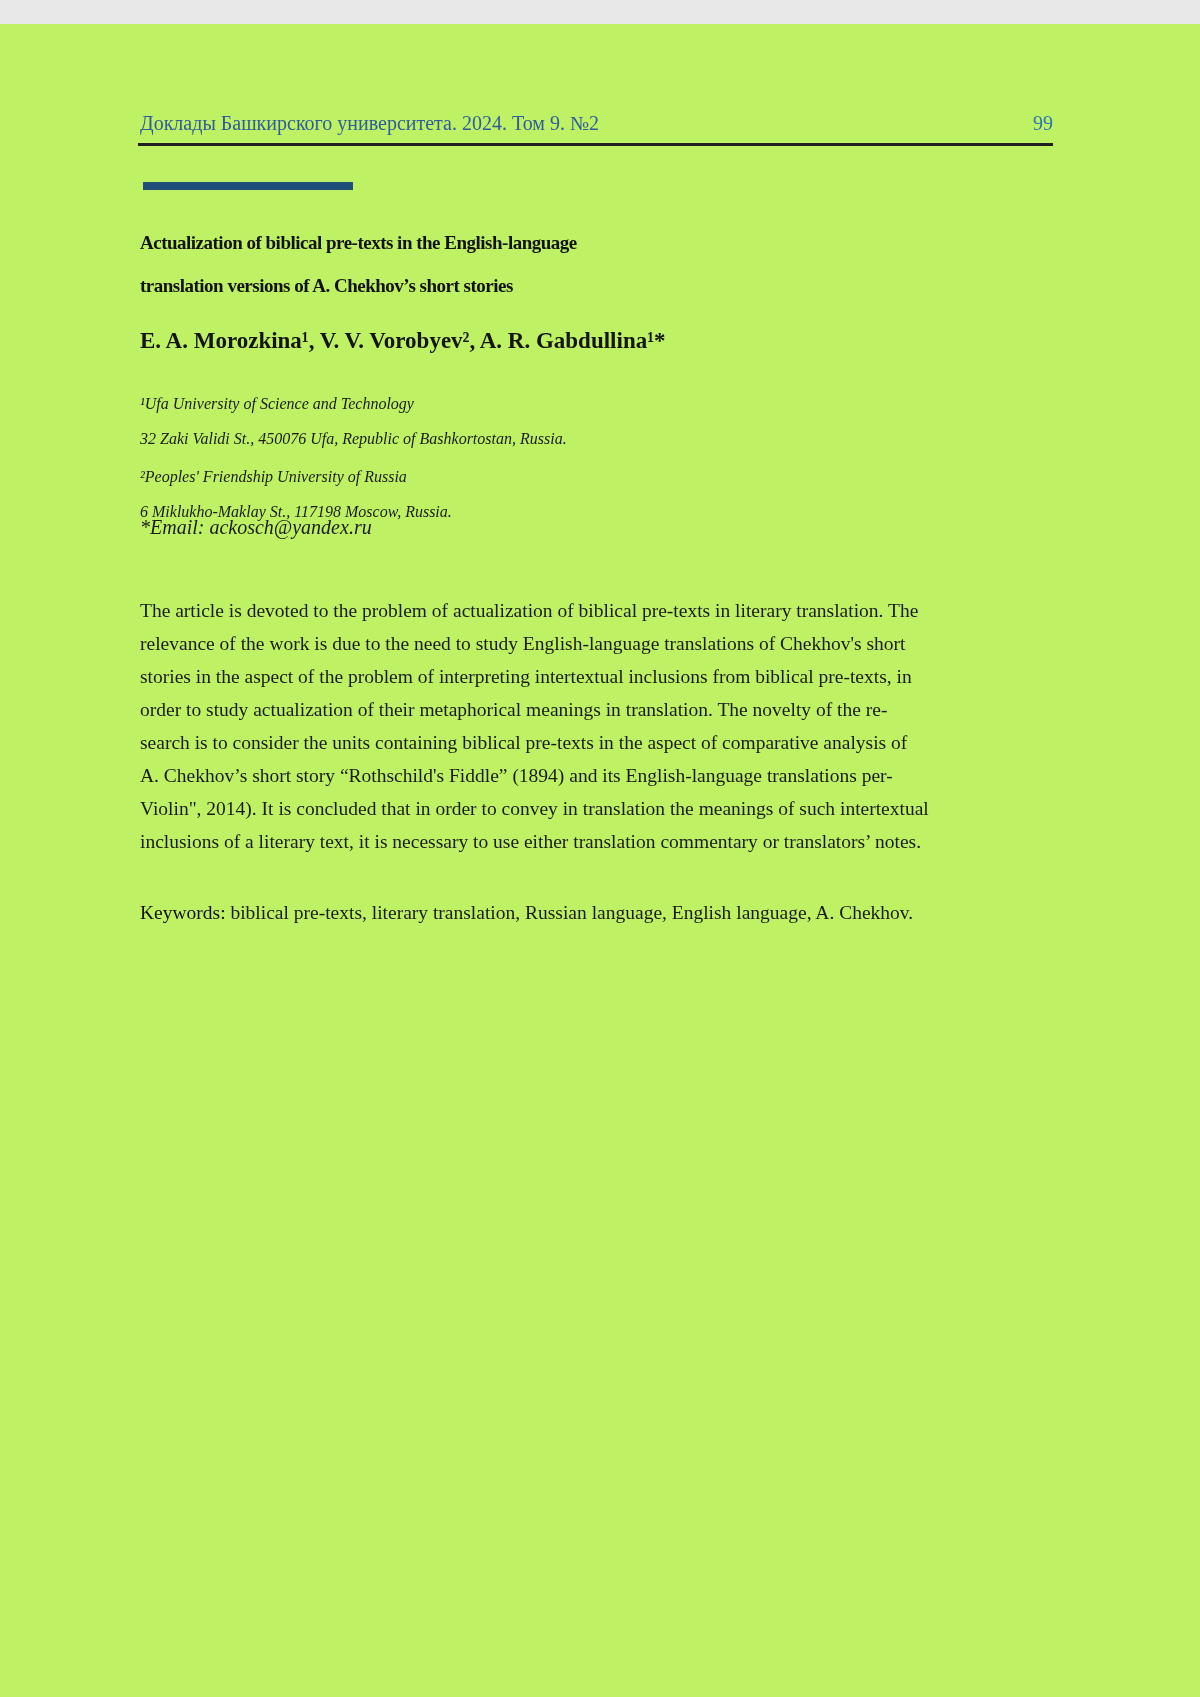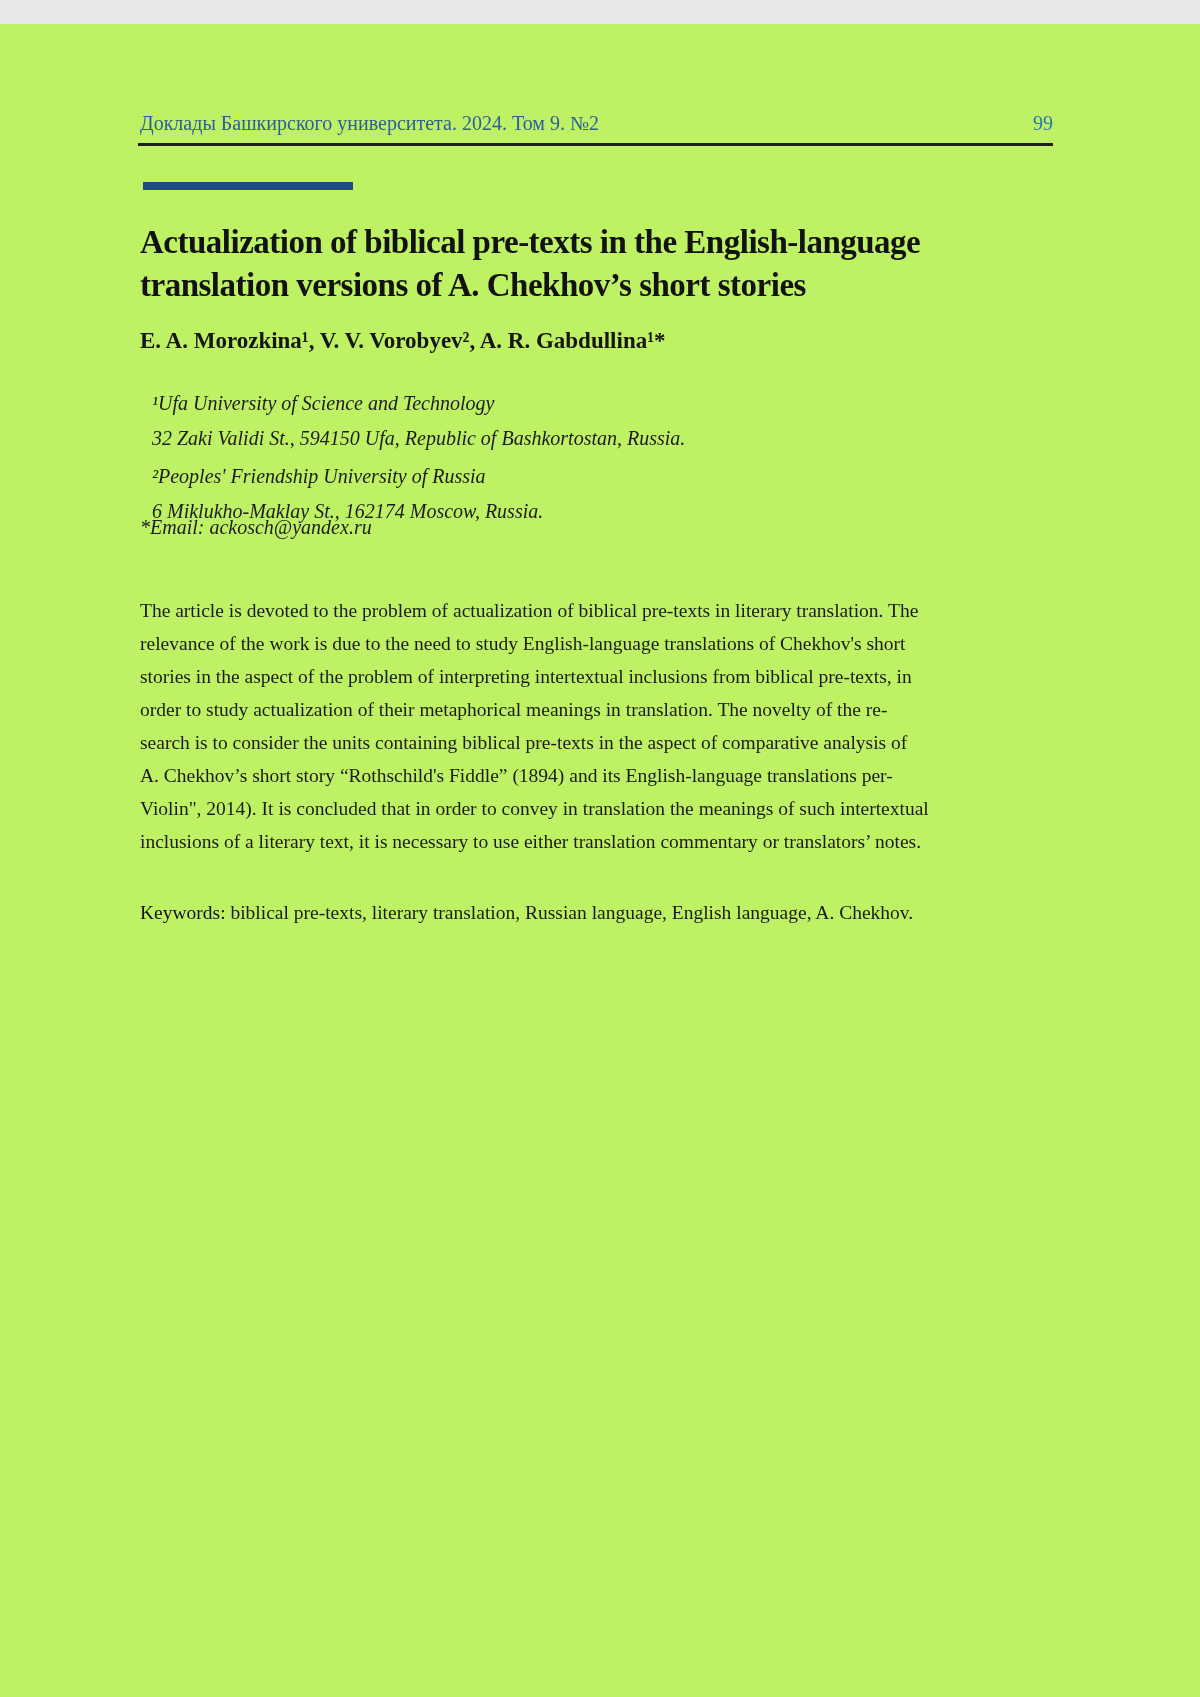--- a/index.html
+++ b/index.html
@@ -22,31 +22,31 @@
   .header-rule{
     position:absolute;top:119px;left:138px;width:915px;height:3px;
     background:#1f1f1f;
   }
   .accent-bar{
     position:absolute;top:158px;left:143px;width:210px;height:8px;
     background:#1F4E79;
   }
   .article-title{
     position:absolute;top:197px;left:140px;
-    font-size:33px;font-weight:bold;line-height:43px;
+    font-size:19px;font-weight:bold;line-height:43px;
     letter-spacing:-0.5px;color:#121212;margin:0;
   }
   .article-title .t-line{display:block;white-space:nowrap;}
   .authors{
     position:absolute;top:304px;left:140px;
     font-size:23px;font-weight:bold;color:#151515;white-space:nowrap;
   }
   .affiliation{
-    position:absolute;left:152px;
-    font-size:20px;font-style:italic;line-height:35px;color:#1c1c1c;
+    position:absolute;left:140px;
+    font-size:16px;font-style:italic;line-height:35px;color:#1c1c1c;
   }
   .aff-1{top:362px;}
   .aff-2{top:435px;}
   .affiliation .a-line{display:block;white-space:nowrap;}
   .email-line{
     position:absolute;top:492px;left:140px;
     font-size:20px;font-style:italic;white-space:nowrap;
   }
   .abstract{
     position:absolute;top:570px;left:140px;
@@ -75,26 +75,26 @@
 
   <h1 class="article-title">
     <span class="t-line">Actualization of biblical pre-texts in the English-language</span>
     <span class="t-line">translation versions of A. Chekhov’s short stories</span>
   </h1>
 
   <div class="authors">E. A. Morozkina¹, V. V. Vorobyev², A. R. Gabdullina¹*</div>
 
   <div class="affiliation aff-1">
     <span class="a-line">¹Ufa University of Science and Technology</span>
-    <span class="a-line">32 Zaki Validi St., 594150 Ufa, Republic of Bashkortostan, Russia.</span>
+    <span class="a-line">32 Zaki Validi St., 450076 Ufa, Republic of Bashkortostan, Russia.</span>
   </div>
 
   <div class="affiliation aff-2">
     <span class="a-line">²Peoples' Friendship University of Russia</span>
-    <span class="a-line">6 Miklukho-Maklay St., 162174 Moscow, Russia.</span>
+    <span class="a-line">6 Miklukho-Maklay St., 117198 Moscow, Russia.</span>
   </div>
 
   <div class="email-line">*Email: ackosch@yandex.ru</div>
 
   <div class="abstract">
     <span class="abs-line">The article is devoted to the problem of actualization of biblical pre-texts in literary translation. The</span>
     <span class="abs-line">relevance of the work is due to the need to study English-language translations of Chekhov's short</span>
     <span class="abs-line">stories in the aspect of the problem of interpreting intertextual inclusions from biblical pre-texts, in</span>
     <span class="abs-line">order to study actualization of their metaphorical meanings in translation. The novelty of the re-</span>
     <span class="abs-line">search is to consider the units containing biblical pre-texts in the aspect of comparative analysis of</span>

